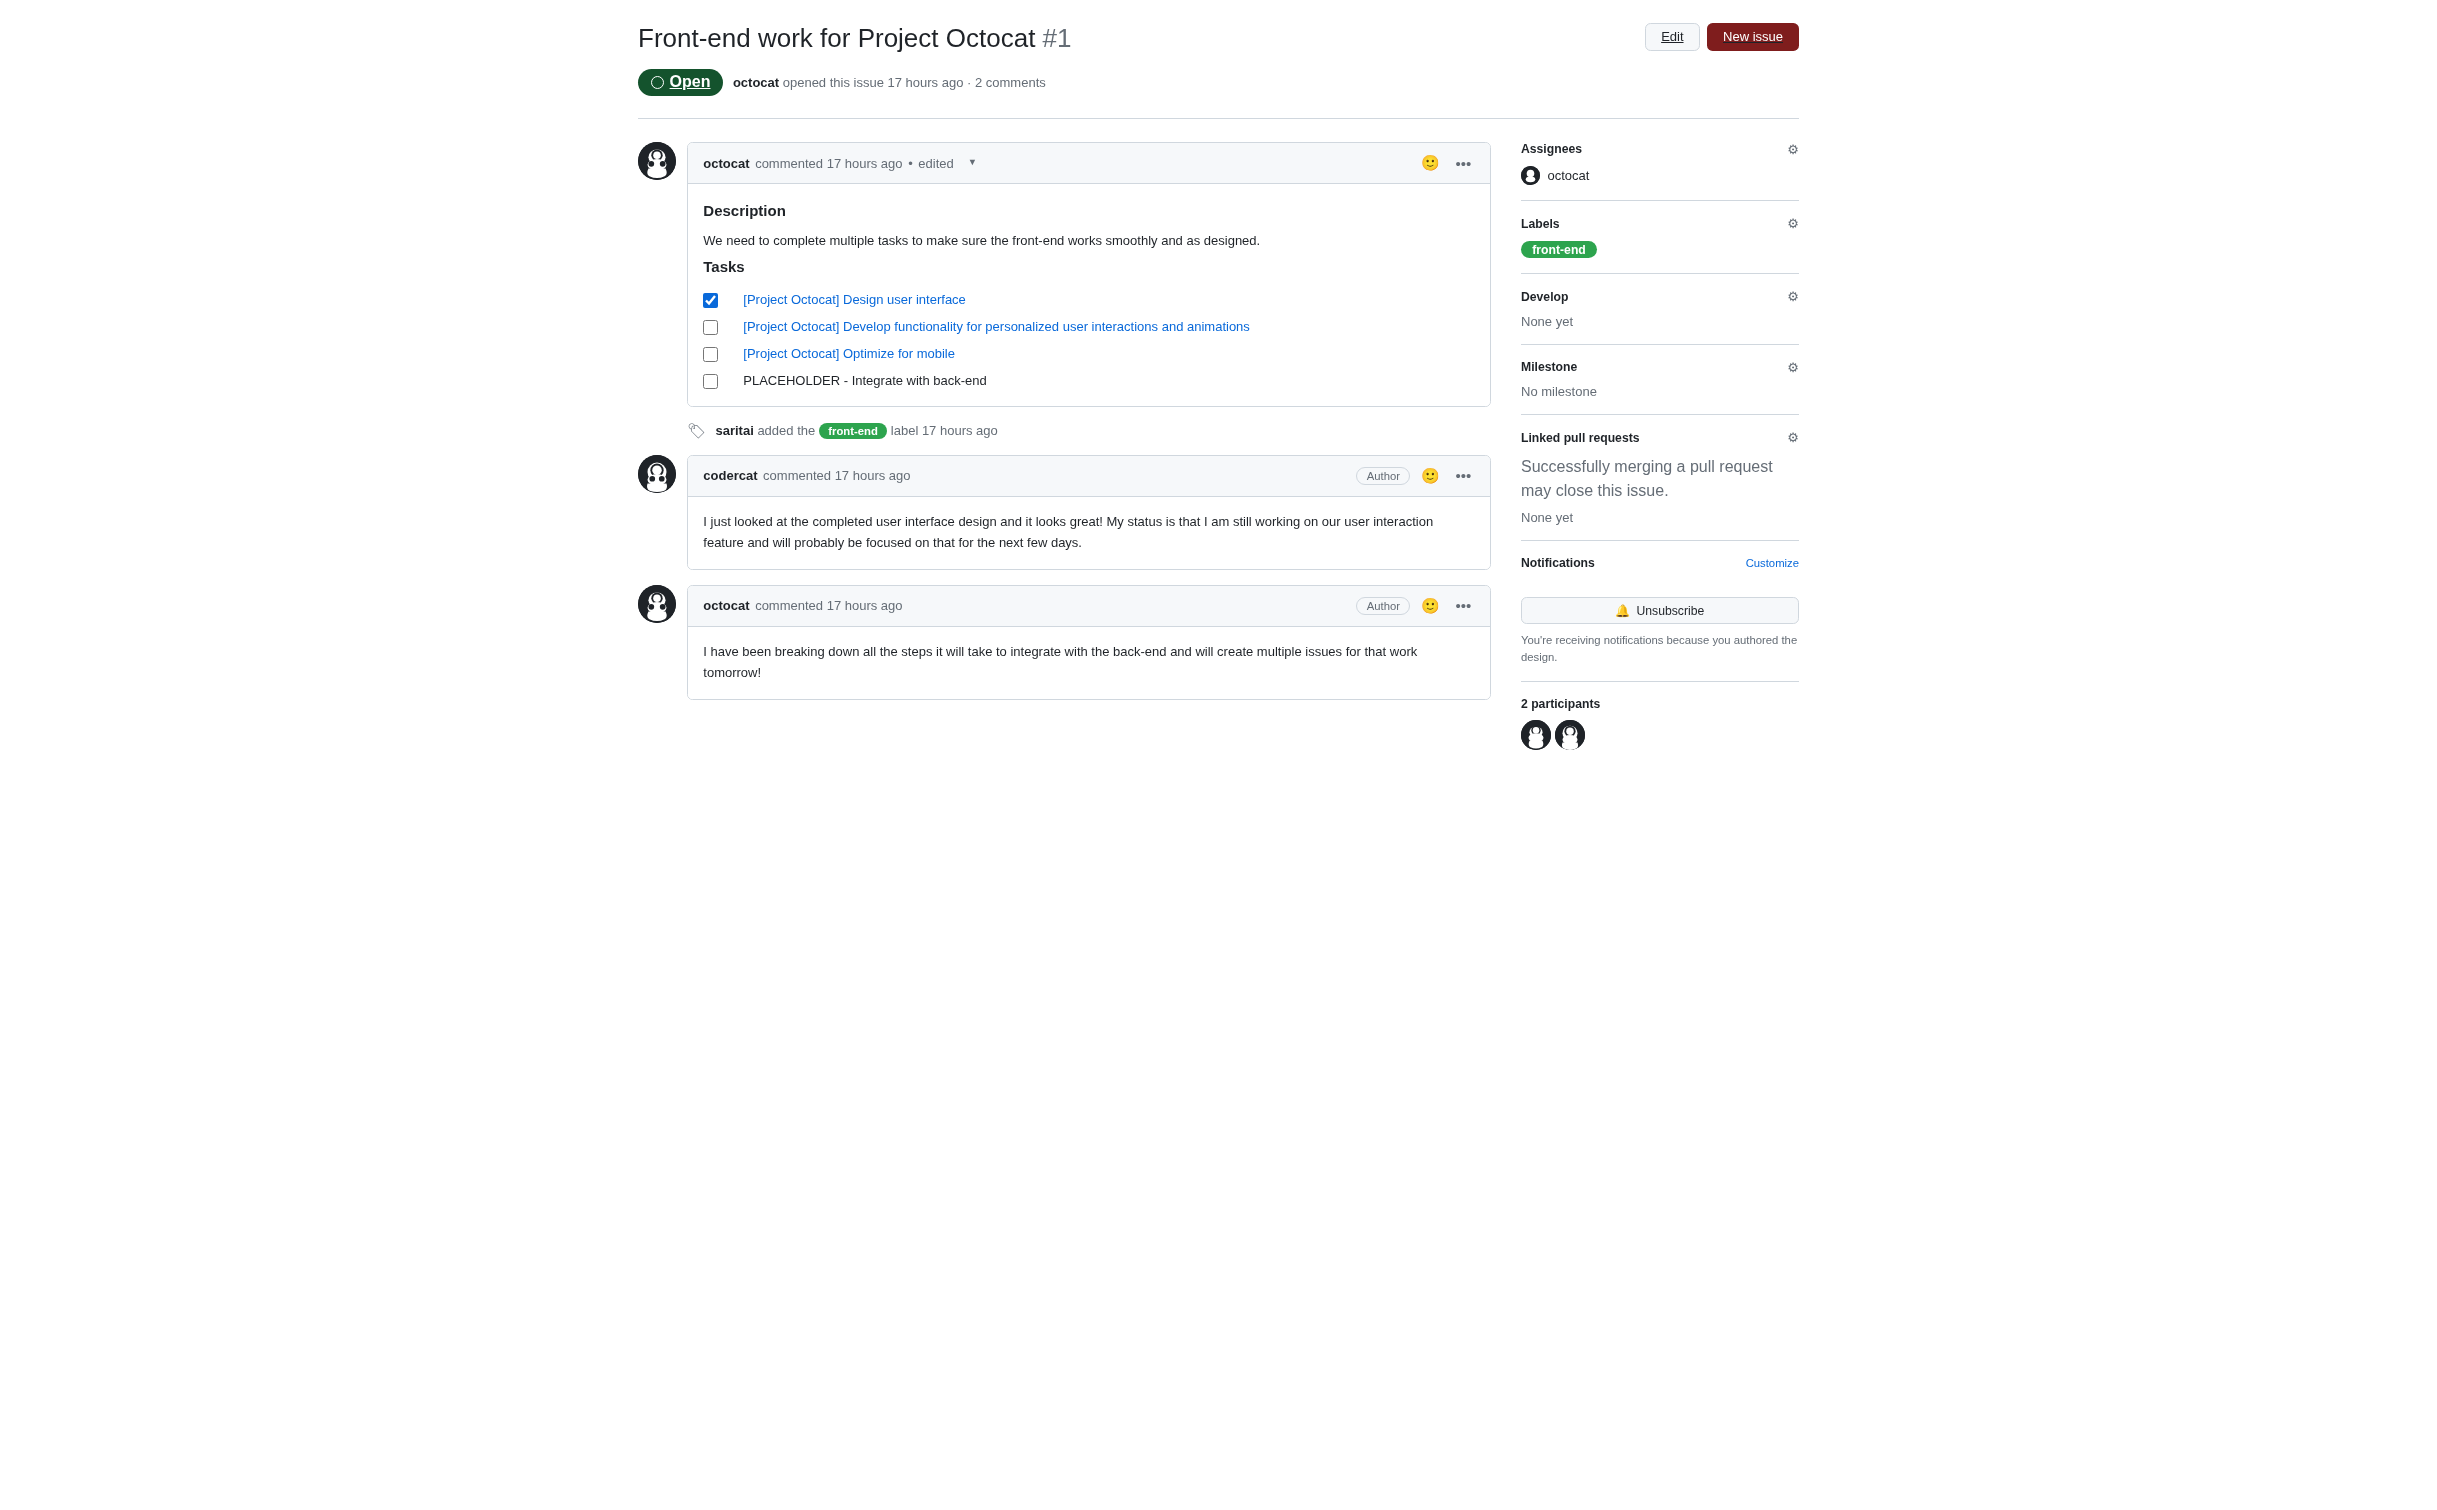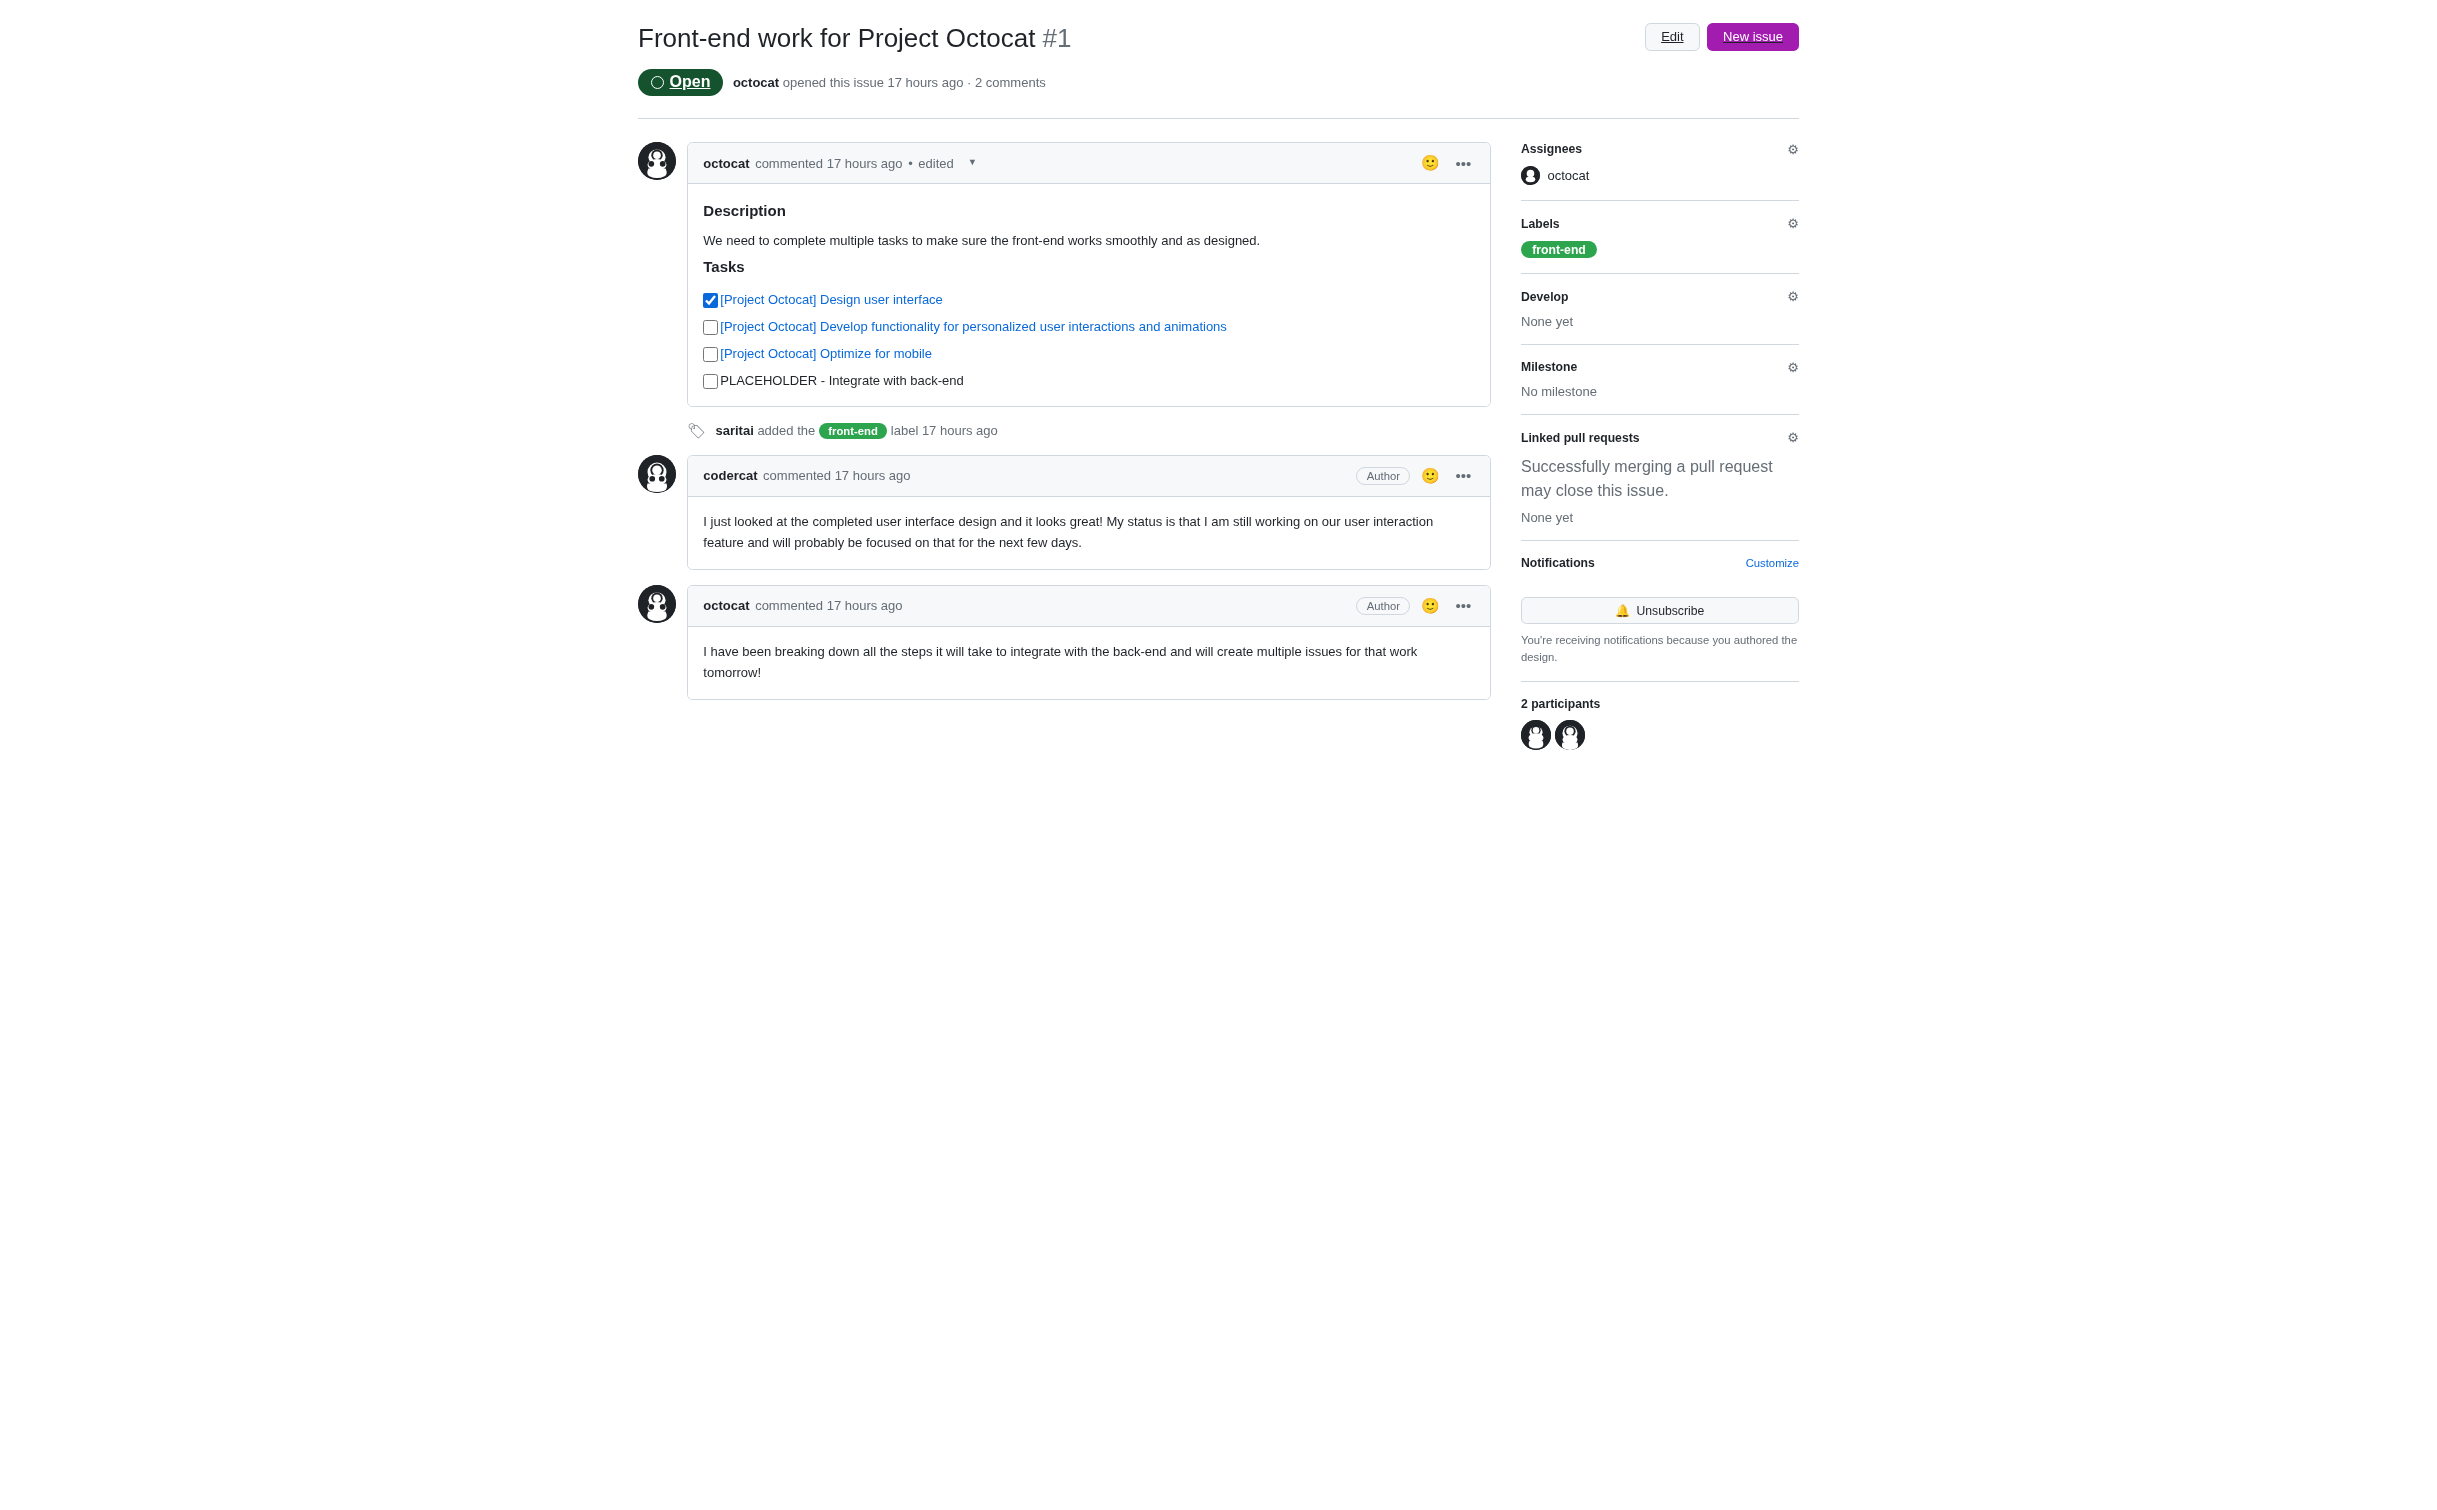--- a/index.html
+++ b/index.html
@@ -6,21 +6,21 @@
     body { font-family: -apple-system, BlinkMacSystemFont, 'Segoe UI', Helvetica, Arial, sans-serif; font-size: 13px; color: #1f2328; background: #fff; }
     
     .page-container { max-width: 1221px; margin: 0 auto; padding: 22.5px 30px; }
     
     
     .issue-header { display: flex; justify-content: space-between; align-items: flex-start; margin-bottom: 15px; }
     .issue-title { font-size: 26px; font-weight: 400; color: #1f2328; }
     .issue-title .issue-number { color: #656d76; }
     .header-actions { display: flex; gap: 7.5px; align-items: center; flex-shrink: 0; text-decoration: underline; }
     .btn-edit { padding: 5.6px 15px; border: 0.9px solid #d0d7de; border-radius: 5.6px; background: #f6f8fa; color: #1f2328; cursor: pointer; font-size: 13px; }
-    .btn-new-issue { padding: 5.6px 15px; border: 0.9px solid transparent; border-radius: 5.6px; background: #a21caf; color: #fff; cursor: pointer; font-size: 13px; font-weight: 500; }
+    .btn-new-issue { padding: 5.6px 15px; border: 0.9px solid transparent; border-radius: 5.6px; background: #7f1d1d; color: #fff; cursor: pointer; font-size: 13px; font-weight: 500; }
     
     
     .issue-meta { display: flex; align-items: center; gap: 9.4px; margin-bottom: 22.5px; }
     .status-badge { display: inline-flex; align-items: center; gap: 5.6px; background: #14532d; color: #fff; border-radius: 19px; padding: 4.7px 13px; font-size: 16px; font-weight: 600; text-decoration: underline; }
     .issue-meta-text { color: #656d76; font-size: 13px; }
     .issue-meta-text strong { color: #1f2328; font-weight: 600; }
     
     .divider { border: none; border-top: 0.9px solid #d0d7de; margin-bottom: 22.5px; }
     
     
@@ -40,21 +40,21 @@
     .comment-header-right { display: flex; align-items: center; gap: 7.5px; }
     .author-badge { border: 0.9px solid #d0d7de; border-radius: 19px; padding: 1.9px 9.4px; font-size: 11.3px; color: #656d76; }
     .icon-btn { background: none; border: none; cursor: pointer; color: #656d76; font-size: 15px; padding: 1.9px 3.8px; }
     .comment-body { padding: 15px; background: #fff; line-height: 1.6; }
     
     
     .desc-title { font-weight: 700; font-size: 15px; margin-bottom: 7.5px; }
     .desc-text { margin-bottom: 3px; color: #1f2328; }
     .tasks-title { font-weight: 700; font-size: 15px; margin-bottom: 11.3px; }
     .task-list { list-style: none; display: flex; flex-direction: column; gap: 7.5px; }
-    .task-item { display: flex; align-items: flex-start; gap: 2px; }
+    .task-item { display: flex; align-items: flex-start; gap: 25px; }
     .task-item input[type="checkbox"] { margin-top: 2.8px; width: 15px; height: 15px; flex-shrink: 0; }
     .task-item label { color: #1f2328; line-height: 1.5; }
     .task-item label a { color: #0969da; text-decoration: none; }
     
     
     .activity-row { display: flex; align-items: center; gap: 9.4px; margin-bottom: 15px; padding-left: 49px; }
     .activity-text { font-size: 13px; color: #656d76; }
     .activity-text strong { color: #1f2328; font-weight: 600; }
     .label-badge { background: #2da44e; color: #fff; border-radius: 19px; padding: 1.9px 9.4px; font-size: 11.3px; font-weight: 600; }
     

